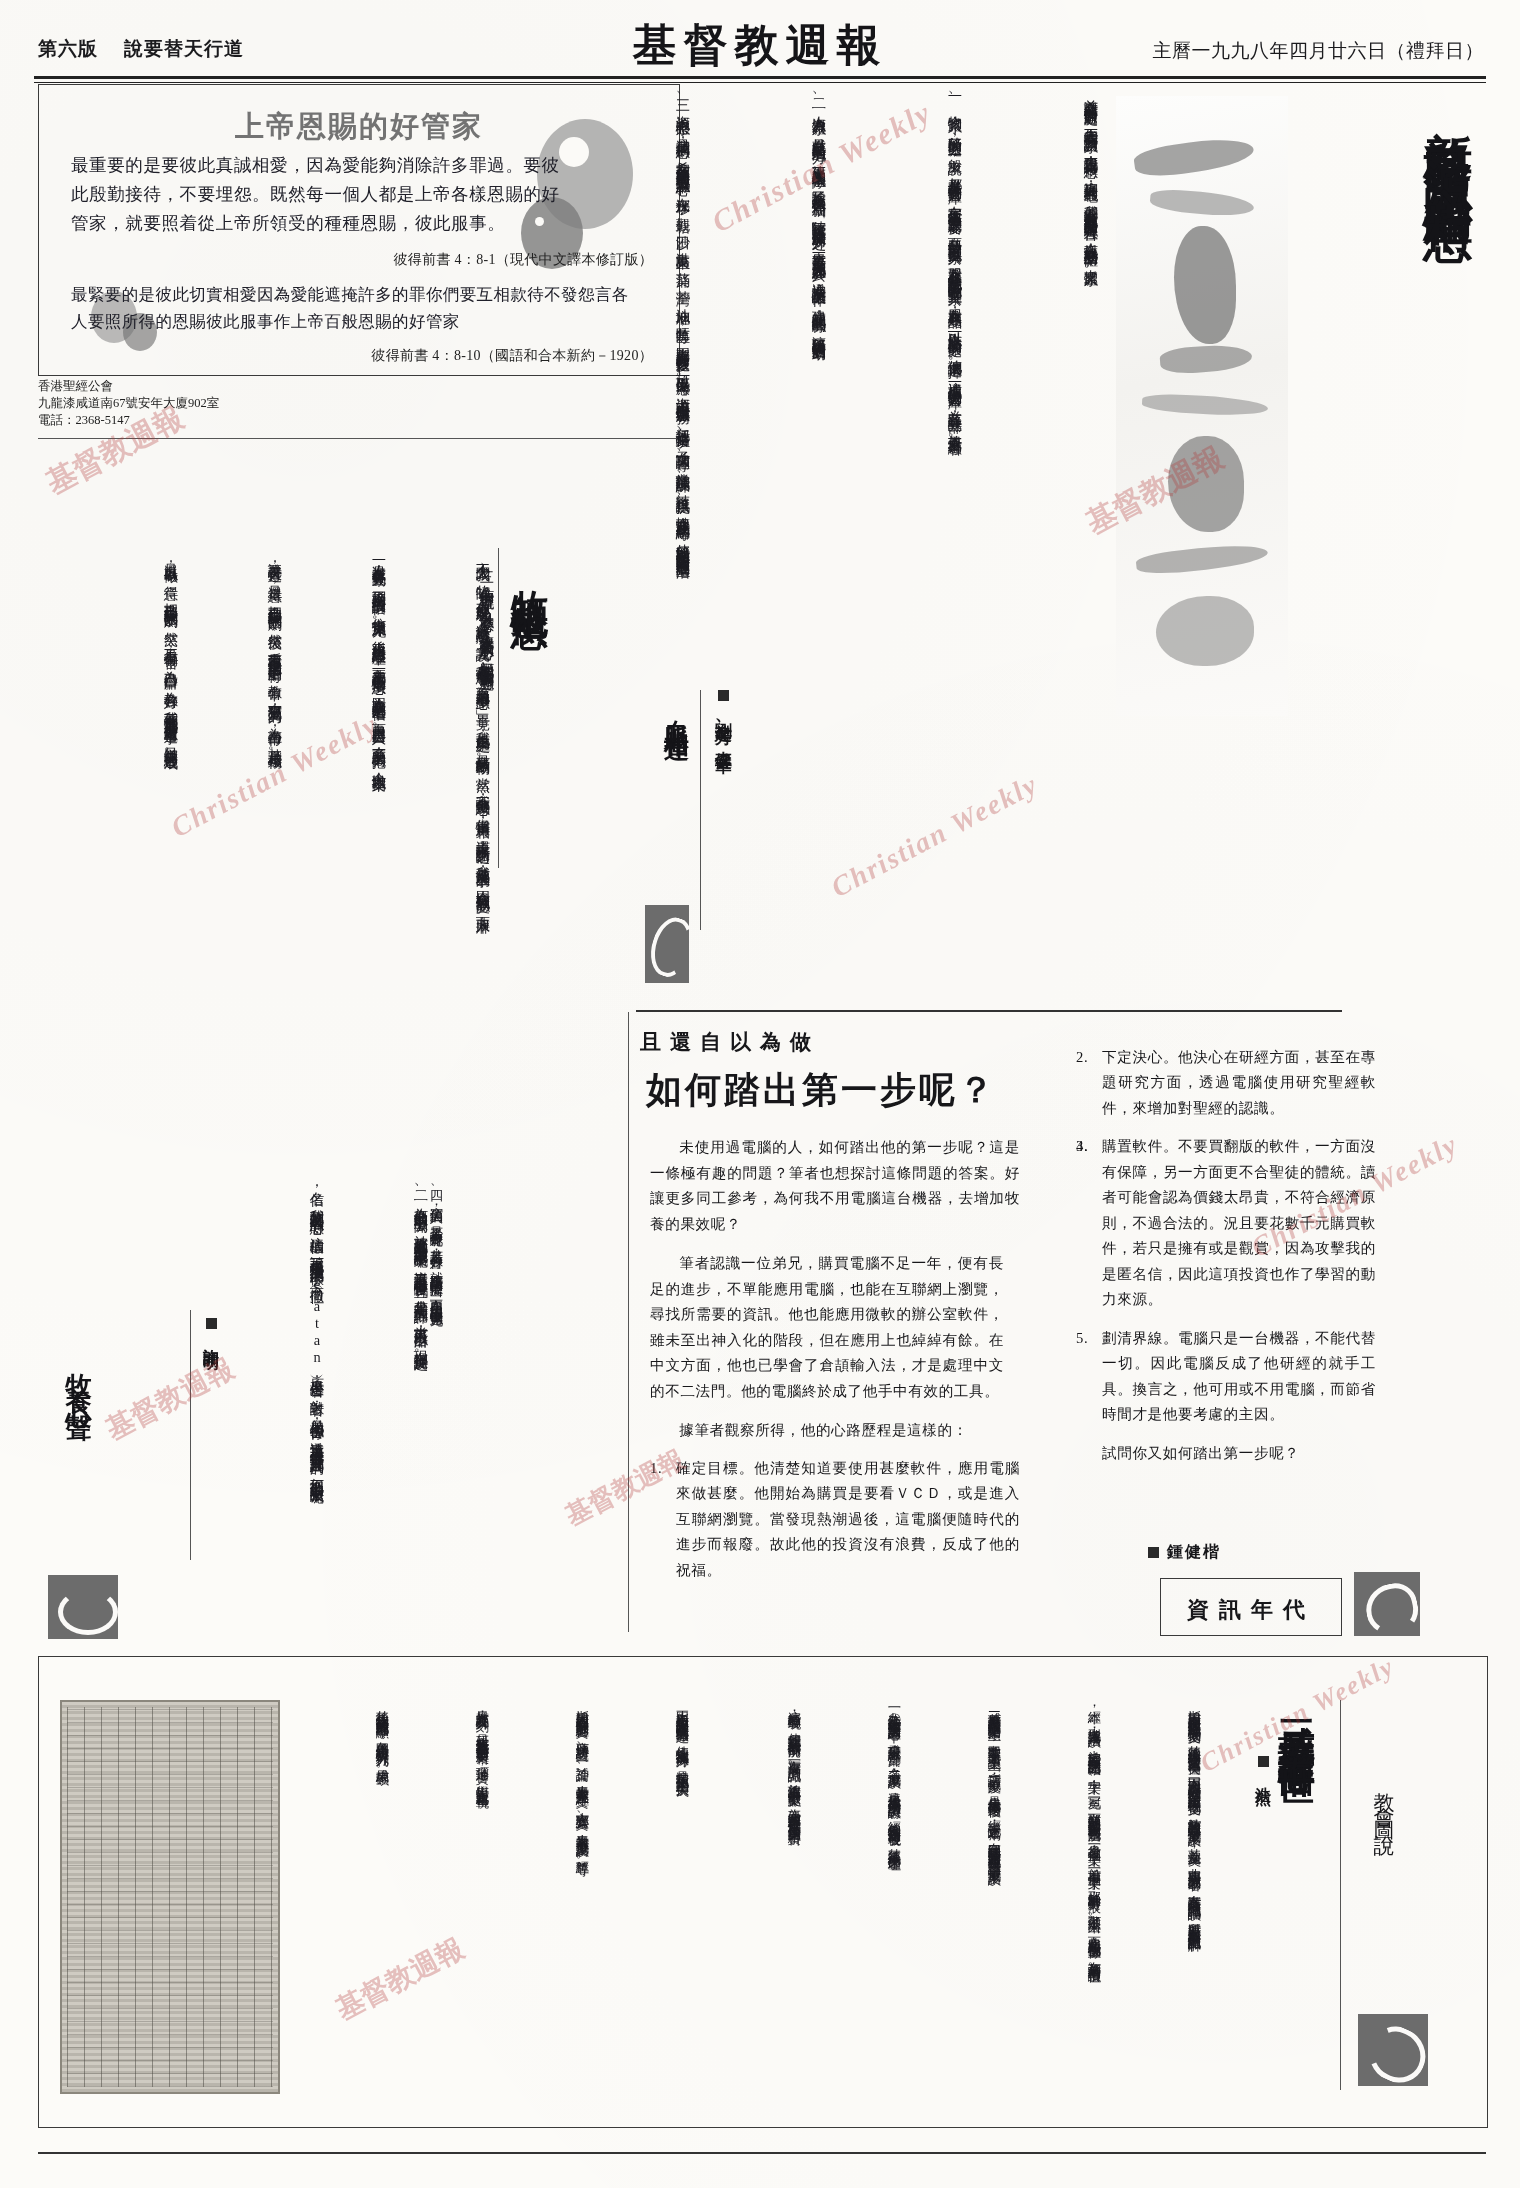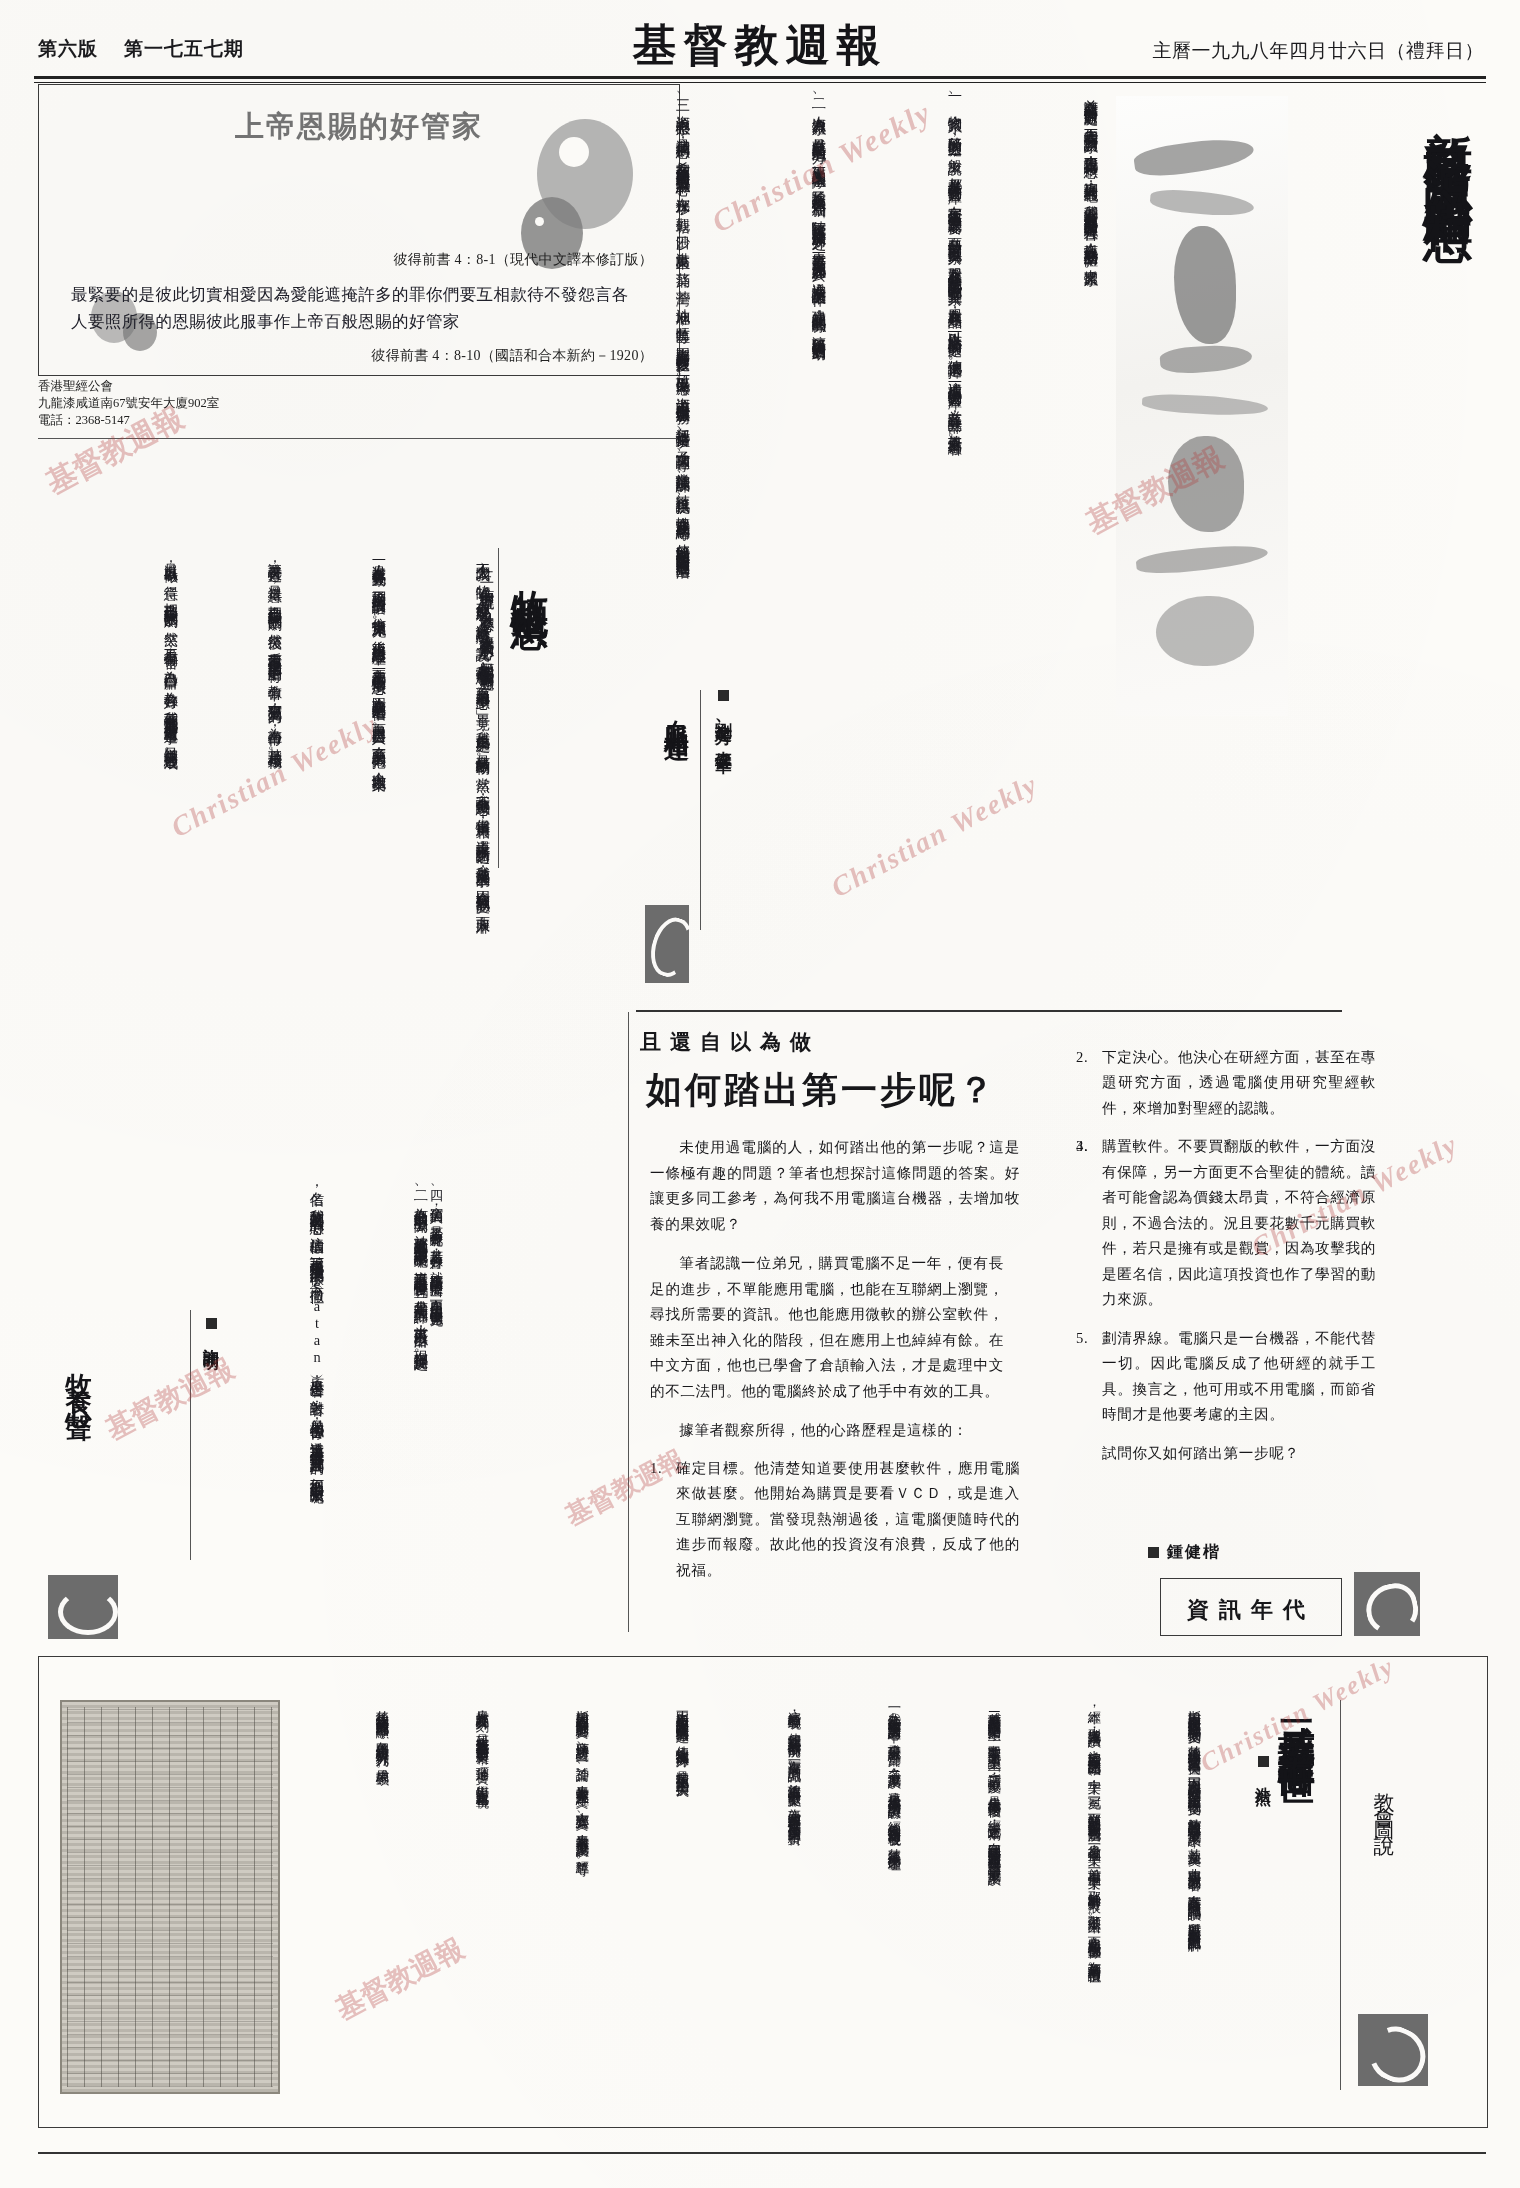--- a/index.html
+++ b/index.html
@@ -157,33 +157,34 @@
   .wm10{left:560px;top:1470px;font-size:26px;transform:rotate(-28deg);}
 </style>
 </head>
 <body>
 
 <div class="page">
   <div class="paper-tint"></div>
 
   <div class="masthead">
     <div class="issue">
-      <span>第六版</span><span>第一七五七期</span>
+      <span>第六版</span><span>說要替天行道</span>
     </div>
     <div class="title-main">基督教週報</div>
     <div class="pubdate">主曆一九九八年四月廿六日（禮拜日）</div>
   </div>
   <div class="rule-top"></div>
 
   <div class="box ad">
     <div class="blob blob-a"></div>
     <div class="blob blob-b"></div>
     <div class="blob blob-c"></div>
     <div class="blob blob-d"></div>
     <div class="ad-title">上帝恩賜的好管家</div>
+    <div class="ad-body">最重要的是要彼此真誠相愛，因為愛能夠消除許多罪過。要彼此殷勤接待，不要埋怨。既然每一個人都是上帝各樣恩賜的好管家，就要照着從上帝所領受的種種恩賜，彼此服事。</div>
     <div class="ad-ref ad-ref1">彼得前書 4：8-1（現代中文譯本修訂版）</div>
     <div class="ad-body2">最緊要的是彼此切實相愛因為愛能遮掩許多的罪你們要互相款待不發怨言各人要照所得的恩賜彼此服事作上帝百般恩賜的好管家</div>
     <div class="ad-ref ad-ref2">彼得前書 4：8-10（國語和合本新約－1920）</div>
   </div>
   <div class="ad-addr" style="left:38px;top:378px;width:640px;">
     <div>香港聖經公會</div>
     <div>九龍漆咸道南67號安年大廈902室</div>
     <div>電話：2368-5147</div>
   </div>
   <div class="hline" style="left:38px;top:438px;width:640px;"></div>

